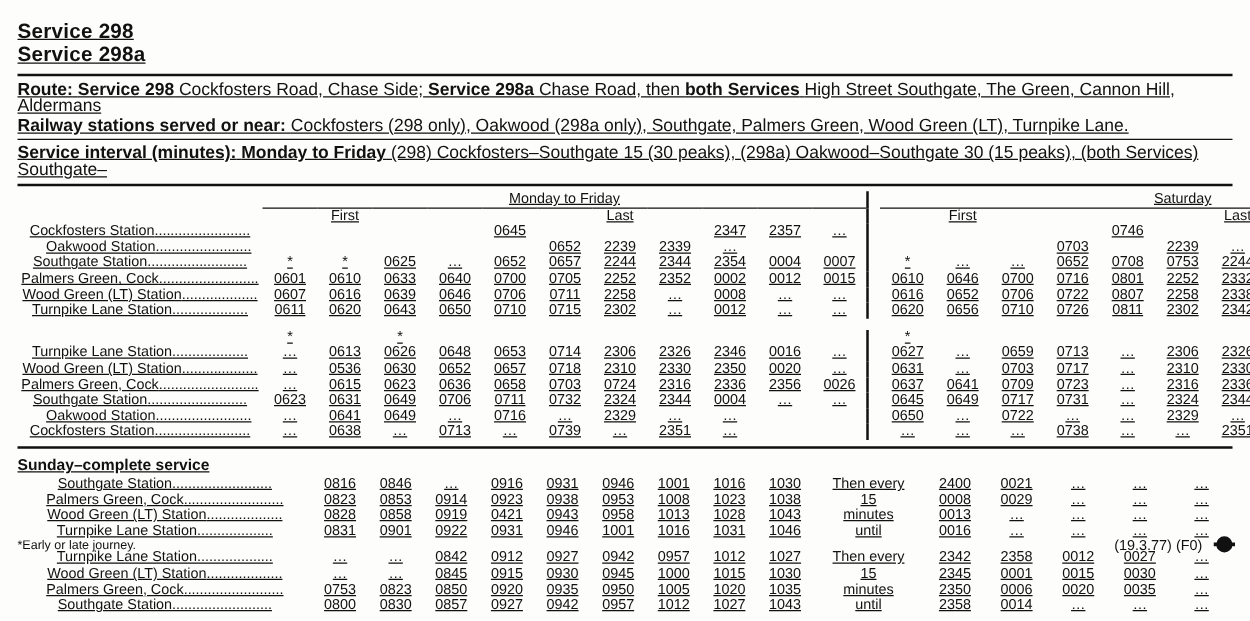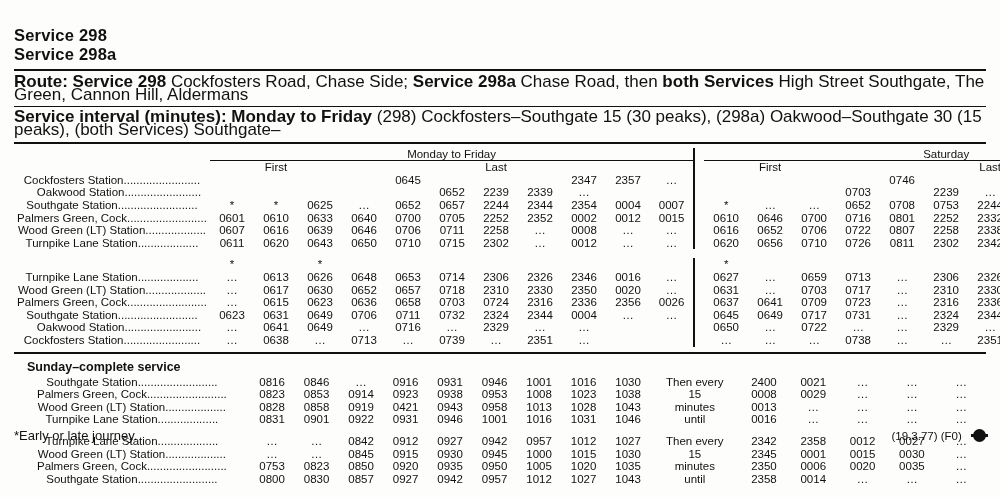--- a/index.html
+++ b/index.html
@@ -7,38 +7,39 @@
     width:1000px;height:497px;
     background:#fdfdfb;
     font-family:"Liberation Sans", sans-serif;
     color:#111;
     overflow:hidden;
   }
   .page{
     position:relative;
     width:1000px;height:447px;
     box-sizing:border-box;
-    padding:22px 14px 0 14px;
+    padding:12px 14px 0 14px;
+    text-decoration:underline;
   }
   
   .hdr{display:flex;align-items:flex-start;margin-top:4px;}
   .hdr-left{width:150px;flex:0 0 150px;}
   .hdr-right{flex:1;}
   .svc-line{
     font-weight:bold;font-size:16.5px;letter-spacing:.2px;line-height:19px;
     white-space:nowrap;
   }
   .route-line{
     font-weight:bold;font-size:16.5px;line-height:19px;white-space:nowrap;
   }
   .rule{border:0;border-top:2px solid #111;margin:5px 0 4px 0;}
   .rule-thin{border:0;border-top:1px solid #111;margin:4px 0 3px 0;}
 
   
-  .note{font-size:17px;line-height:13.4px;margin:0 0 2px 0;}
+  .note{font-size:14px;line-height:13.4px;margin:0 0 2px 0;}
   .note b{font-weight:bold;}
   .note .ind{display:block;}
 
   
   table.tt{
     border-collapse:collapse;
     font-size:11.5px;
     width:100%;
     table-layout:fixed;
   }
@@ -58,37 +59,37 @@
     letter-spacing:0px;
   }
   td.stop.indent{padding-left:14px;}
   .dots{letter-spacing:0px;}
   td.sep{width:10px;border-left:2px solid #111;}
   .colhdr td{font-weight:bold;font-size:12px;padding-bottom:1px;}
   .daybar td{font-weight:bold;font-size:12.5px;padding-bottom:0px;}
   .underline{border-bottom:1px solid #111;}
   .blockgap td{height:9px;}
   .sunday-title{
-    font-weight:bold;font-size:12.5px;text-align:left;padding:2px 0 2px 0;margin-left:13px;
+    font-weight:bold;font-size:12.5px;text-align:left;padding:2px 0 2px 0;
   }
   .star{font-size:11px;}
   
   .footer{
     position:absolute;left:14px;right:14px;bottom:4px;
     display:flex;justify-content:space-between;align-items:center;
     font-size:11.5px;
   }
   .roundel{
     display:inline-block;width:13px;height:13px;border-radius:50%;
     background:#111;position:relative;vertical-align:-2px;margin-left:8px;
   }
   .roundel:after{
     content:"";position:absolute;left:-2px;right:-2px;top:5px;height:3px;background:#111;
   }
-  .kicker{font-size:13px;}
+  .kicker{font-size:10px;}
 </style>
 </head>
 <body>
 
 <div class="page">
 
   <div class="hdr">
     <div class="hdr-left">
       <div class="svc-line">Service 298</div>
       <div class="svc-line">Service 298a</div>
@@ -100,20 +101,24 @@
   <div class="note">
     <b>Route:</b>
     <b>Service 298</b>
     <span>Cockfosters Road, Chase Side;</span>
     <b>Service 298a</b>
     <span>Chase Road, then</span>
     <b>both Services</b>
     <span>High Street Southgate, The Green, Cannon Hill, Aldermans</span>
   </div>
 
+  <div class="note">
+    <b>Railway stations served or near:</b>
+    <span>Cockfosters (298 only), Oakwood (298a only), Southgate, Palmers Green, Wood Green (LT), Turnpike Lane.</span>
+  </div>
 
   <hr class="rule-thin">
 
   <div class="note">
     <b>Service interval (minutes):</b>
     <b>Monday to Friday</b>
     <span>(298) Cockfosters–Southgate 15 (30 peaks), (298a) Oakwood–Southgate 30 (15 peaks), (both Services) Southgate–</span>
   </div>
 
   <hr class="rule">
@@ -322,21 +327,21 @@
       <td>0659</td>
       <td>0713</td>
       <td>…</td>
       <td>2306</td>
       <td>2326</td>
 
     </tr>
     <tr>
       <td class="stop"><span>Wood Green (LT) Station</span><span class="dots">...................</span></td>
       <td>…</td>
-      <td>0617</td>
+      <td>0536</td>
       <td>0630</td>
       <td>0652</td>
       <td>0657</td>
       <td>0718</td>
       <td>2310</td>
       <td>2330</td>
       <td>2350</td>
       <td>0020</td>
       <td>…</td>
       <td class="sep"></td>

